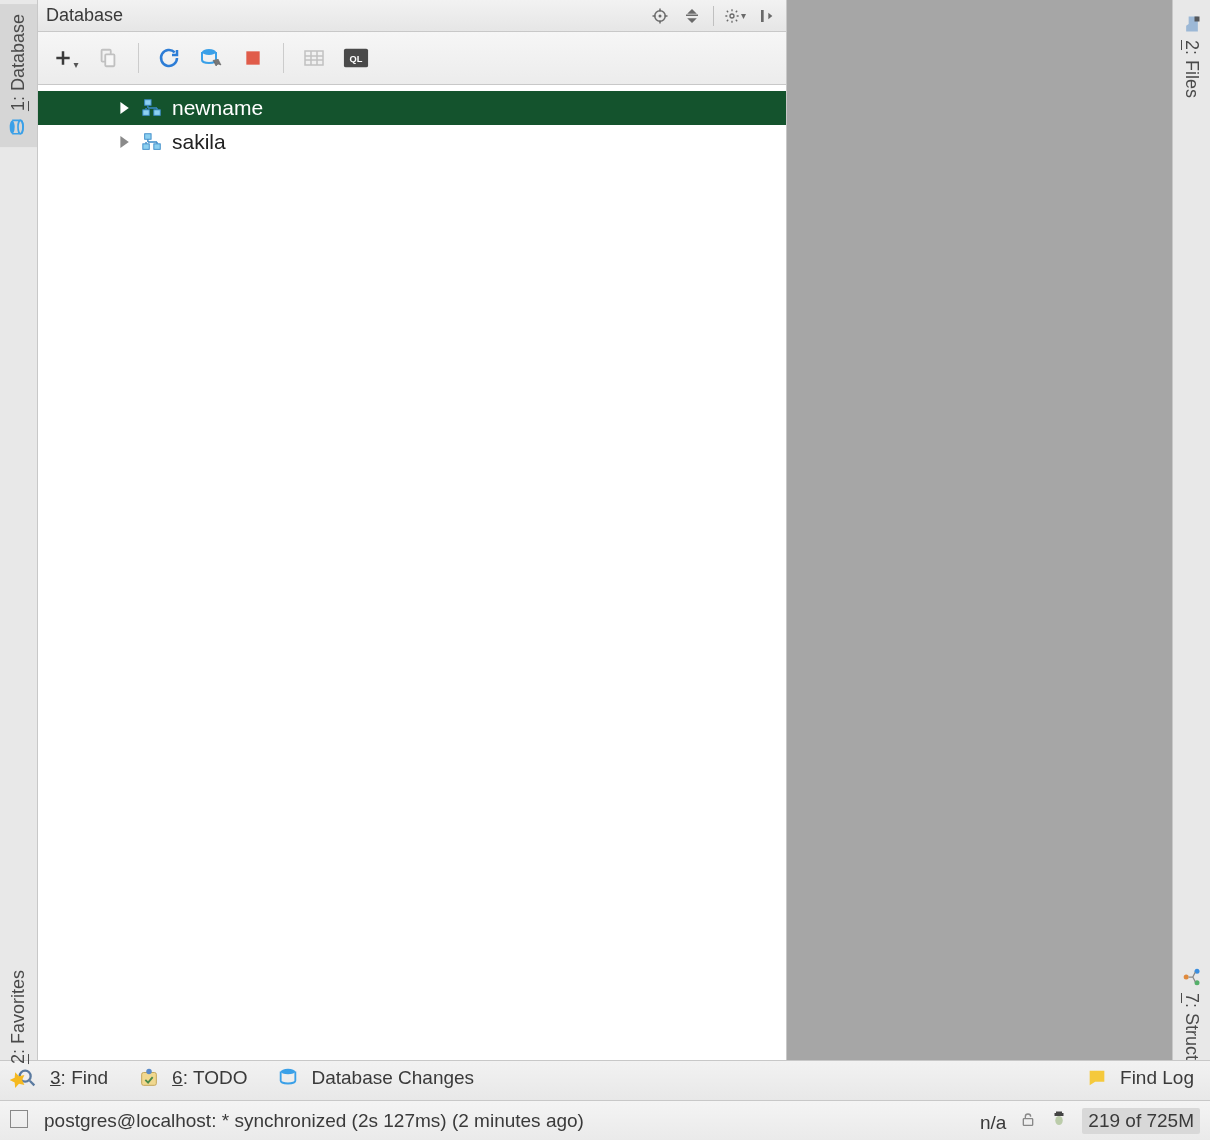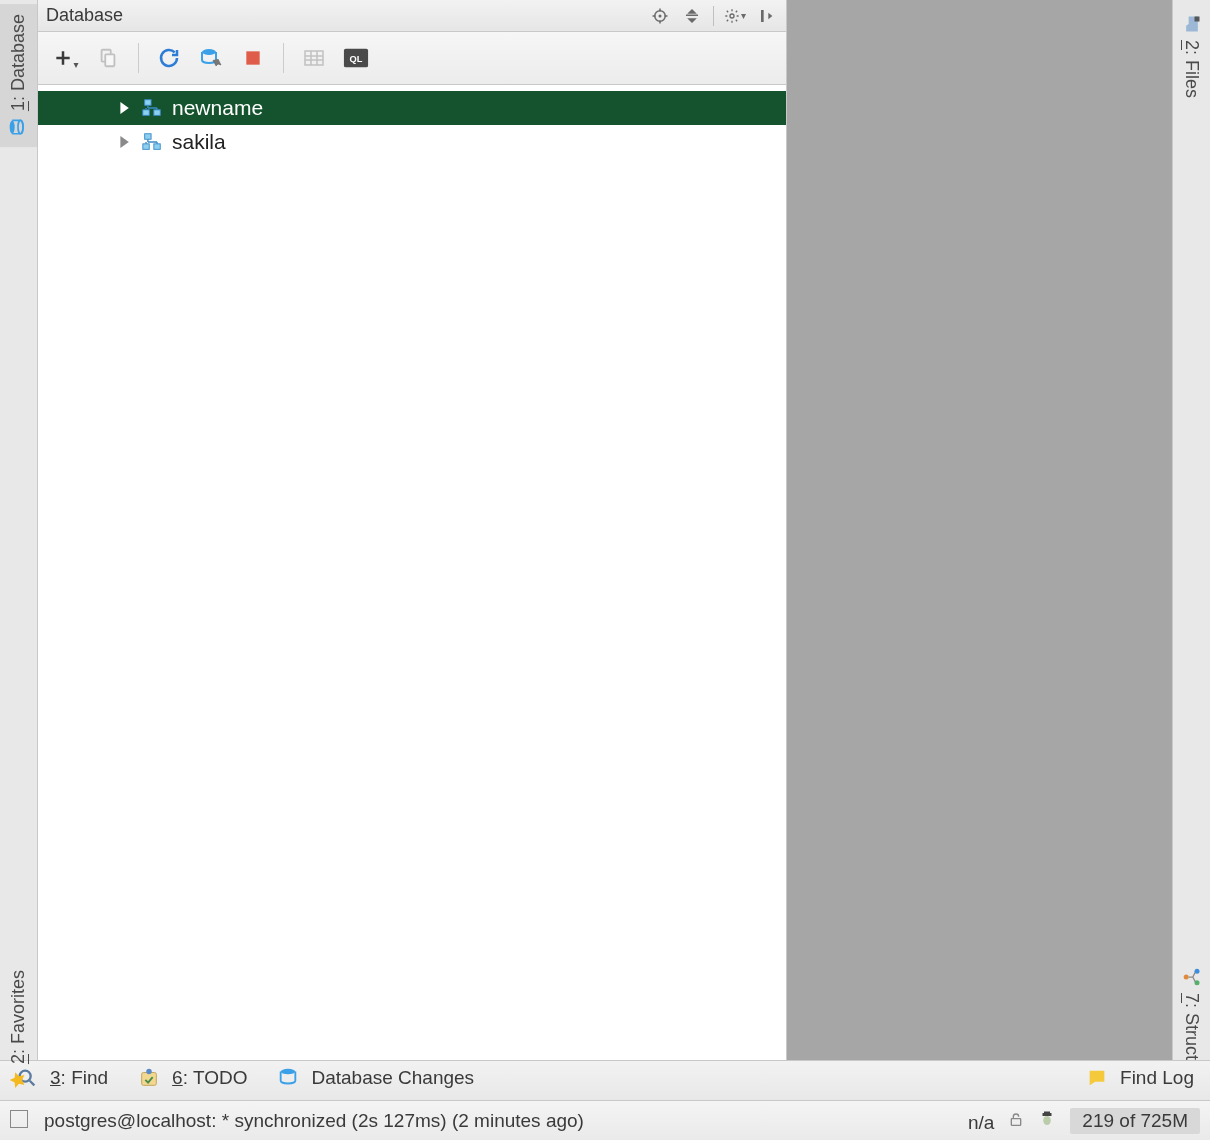--- a/index.html
+++ b/index.html
@@ -119,21 +119,21 @@
   .status-bar {
     grid-column: 1 / 5; grid-row: 5;
     background: linear-gradient(#f4f4f4, #eaeaea);
     border-top: 1px solid #c8c8c8;
     display: flex; align-items: center; justify-content: space-between;
     padding: 0 10px;
     font-size: 19px; color: #3a3a3a;
   }
   .status-left { display:flex; gap:16px; }
   .status-right { display:flex; align-items:flex-end; gap:14px; }
-  .status-right .mem { background: #d8d8d8; padding: 2px 12px; border-radius: 2px; }
+  .status-right .mem { background: #d8d8d8; padding: 2px 6px; border-radius: 2px; }
   .sq-icon { width:18px;height:18px;border:1.5px solid #888; }
 </style>
 </head>
 <body>
 
 <div class="app">
 
   <div class="left-gutter">
     <div class="gutter-tab active">
       <span class="gutter-icon db-icon-gutter">

